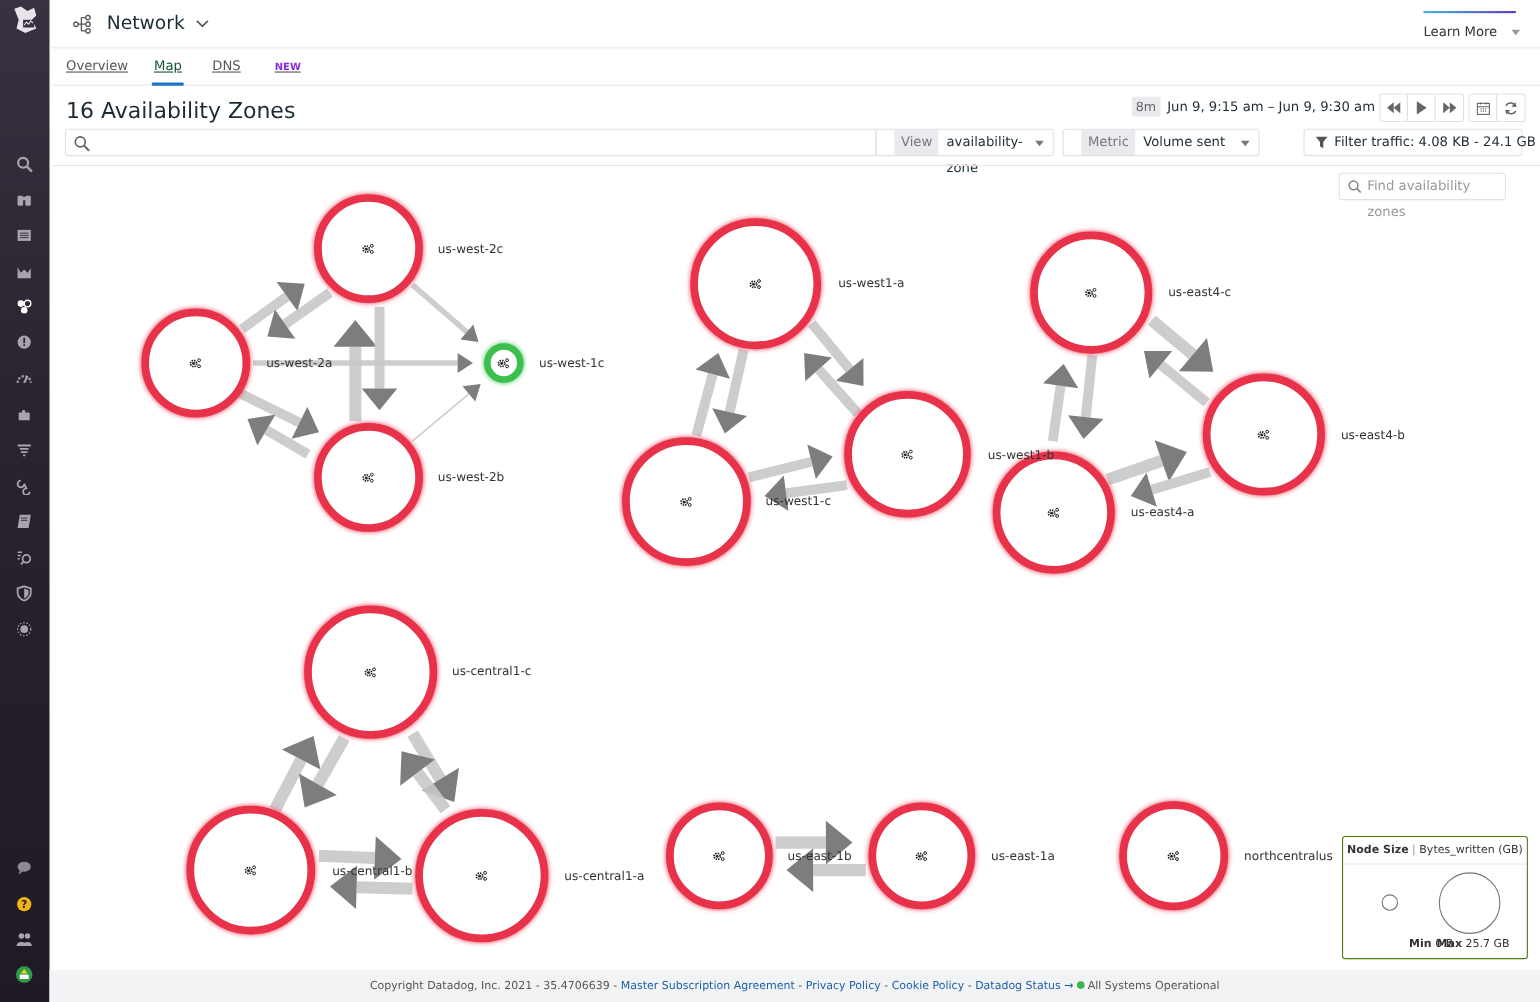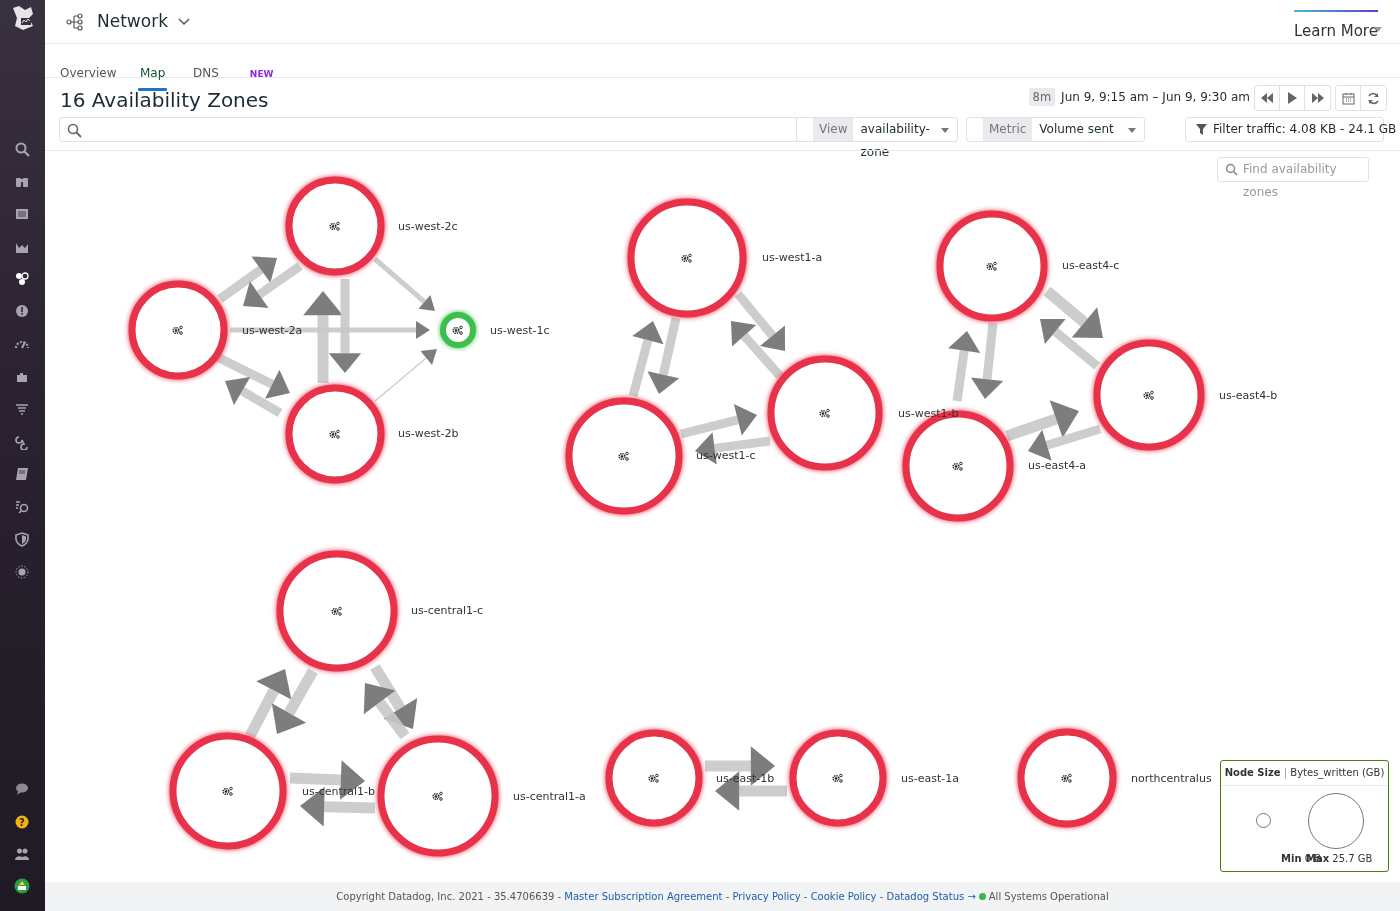--- a/index.html
+++ b/index.html
@@ -7,24 +7,24 @@
   .sidebar { position: absolute; left: 0; top: 0; width: 45px; height: 911px; background: linear-gradient(180deg, #3a3140 0%, #2b2330 40%, #1f1a24 100%); }
   .sidebar .logo { position: absolute; left: 9px; top: 4px; width: 28px; height: 28px; }
   .sb-icon { position: absolute; left: 12px; width: 20px; height: 20px; display: flex; align-items: center; justify-content: center; cursor: pointer; }
   .sb-icon svg { width: 16px; height: 16px; }
   .topbar { position: absolute; left: 45px; top: 0; right: 0; height: 44px; border-bottom: 1px solid #e6e8eb; }
   .topbar .net-icon { position: absolute; left: 20px; top: 12px; width: 20px; height: 20px; }
   .topbar .title { position: absolute; left: 52px; top: 11px; font-size: 17px; color: #1c2b34; }
   .topbar .chev { position: absolute; left: 132px; top: 16px; width: 14px; height: 12px; }
   .learn-more { position: absolute; right: 22px; top: 8px; width: 84px; height: 28px; }
   .learn-more .bar { position: absolute; left: 0; right: 0; top: 2px; height: 2px; background: linear-gradient(90deg, #4bb5d9, #5b3fc4); }
-  .learn-more .lbl { position: absolute; left: 0; top: 14px; font-size: 15px; color: #333; white-space: nowrap; }
+  .learn-more .lbl { position: absolute; left: 0; top: 14px; font-size: 12px; color: #333; white-space: nowrap; }
   .learn-more .caret { position: absolute; right: -4px; top: 19px; width: 0; height: 0; border-left: 4px solid transparent; border-right: 4px solid transparent; border-top: 5px solid #999; }
   .tabs { position: absolute; left: 45px; top: 44px; right: 0; height: 34px; border-bottom: 1px solid #e6e8eb; }
-  .tab { position: absolute; top: 22px; font-size: 12px; color: #555; cursor: pointer; white-space: nowrap; }
+  .tab { position: absolute; top: 9px; font-size: 12px; color: #555; cursor: pointer; white-space: nowrap; text-decoration: underline; }
   .tab.active { color: #14532d; }
   .tab.active::after { content: ""; position: absolute; left: -2px; right: -2px; top: 22px; height: 3px; background: #1e74c6; border-radius: 1px; }
   .tab .new { color: #8a2be2; font-weight: bold; font-size: 9px; margin-left: 4px; padding-left: 27px; }
   .page-title { position: absolute; left: 60px; top: 88px; font-size: 20px; color: #1c2b34; }
   .time-area { position: absolute; right: 150px; top: 88px; display: flex; align-items: center; gap: 6px; font-size: 12px; }
   .pill15 { background: #e8eaed; color: #666; padding: 2px 4px; border-radius: 2px; font-size: 11.5px; }
   .btngrp { position: absolute; top: 85px; height: 26px; display: flex; border: 1px solid #dfe1e4; border-radius: 3px; }
   .btngrp .b { width: 25px; height: 24px; display: flex; align-items: center; justify-content: center; cursor: pointer; border-right: 1px solid #dfe1e4; }
   .btngrp .b:last-child { border-right: none; }
   .search-main { position: absolute; left: 59px; top: 117px; width: 738px; height: 25px; border: 1px solid #dfe1e4; border-radius: 3px 0 0 3px; }

